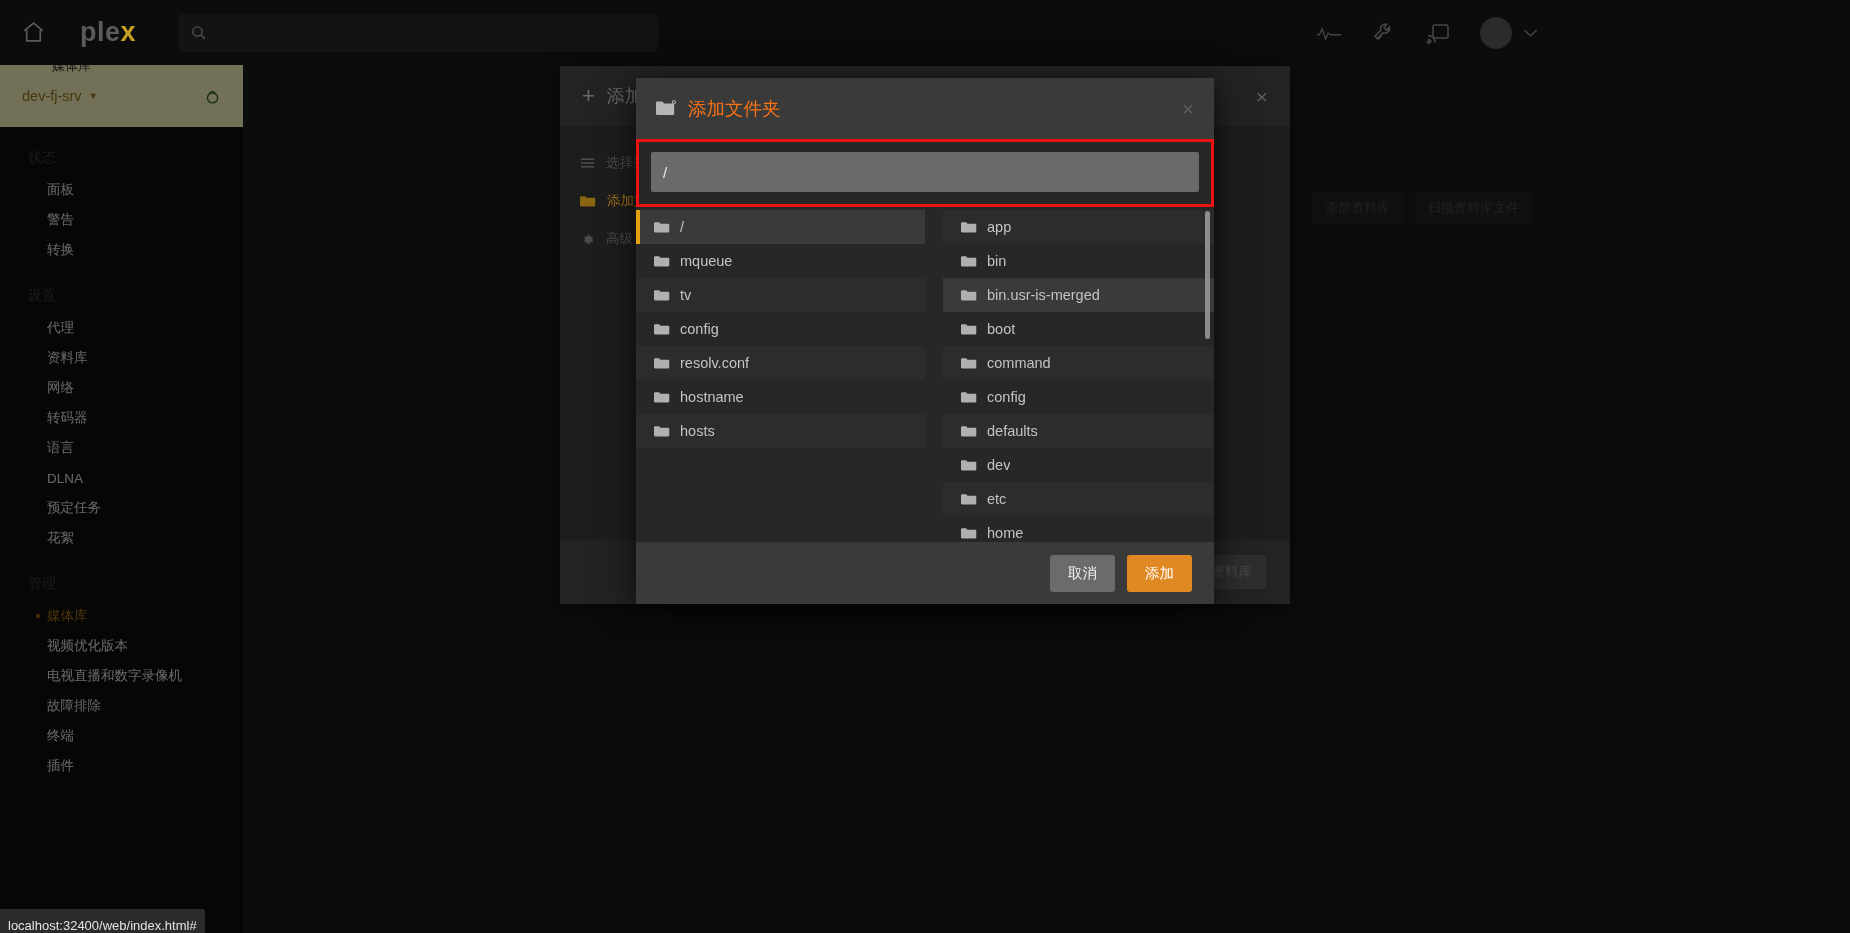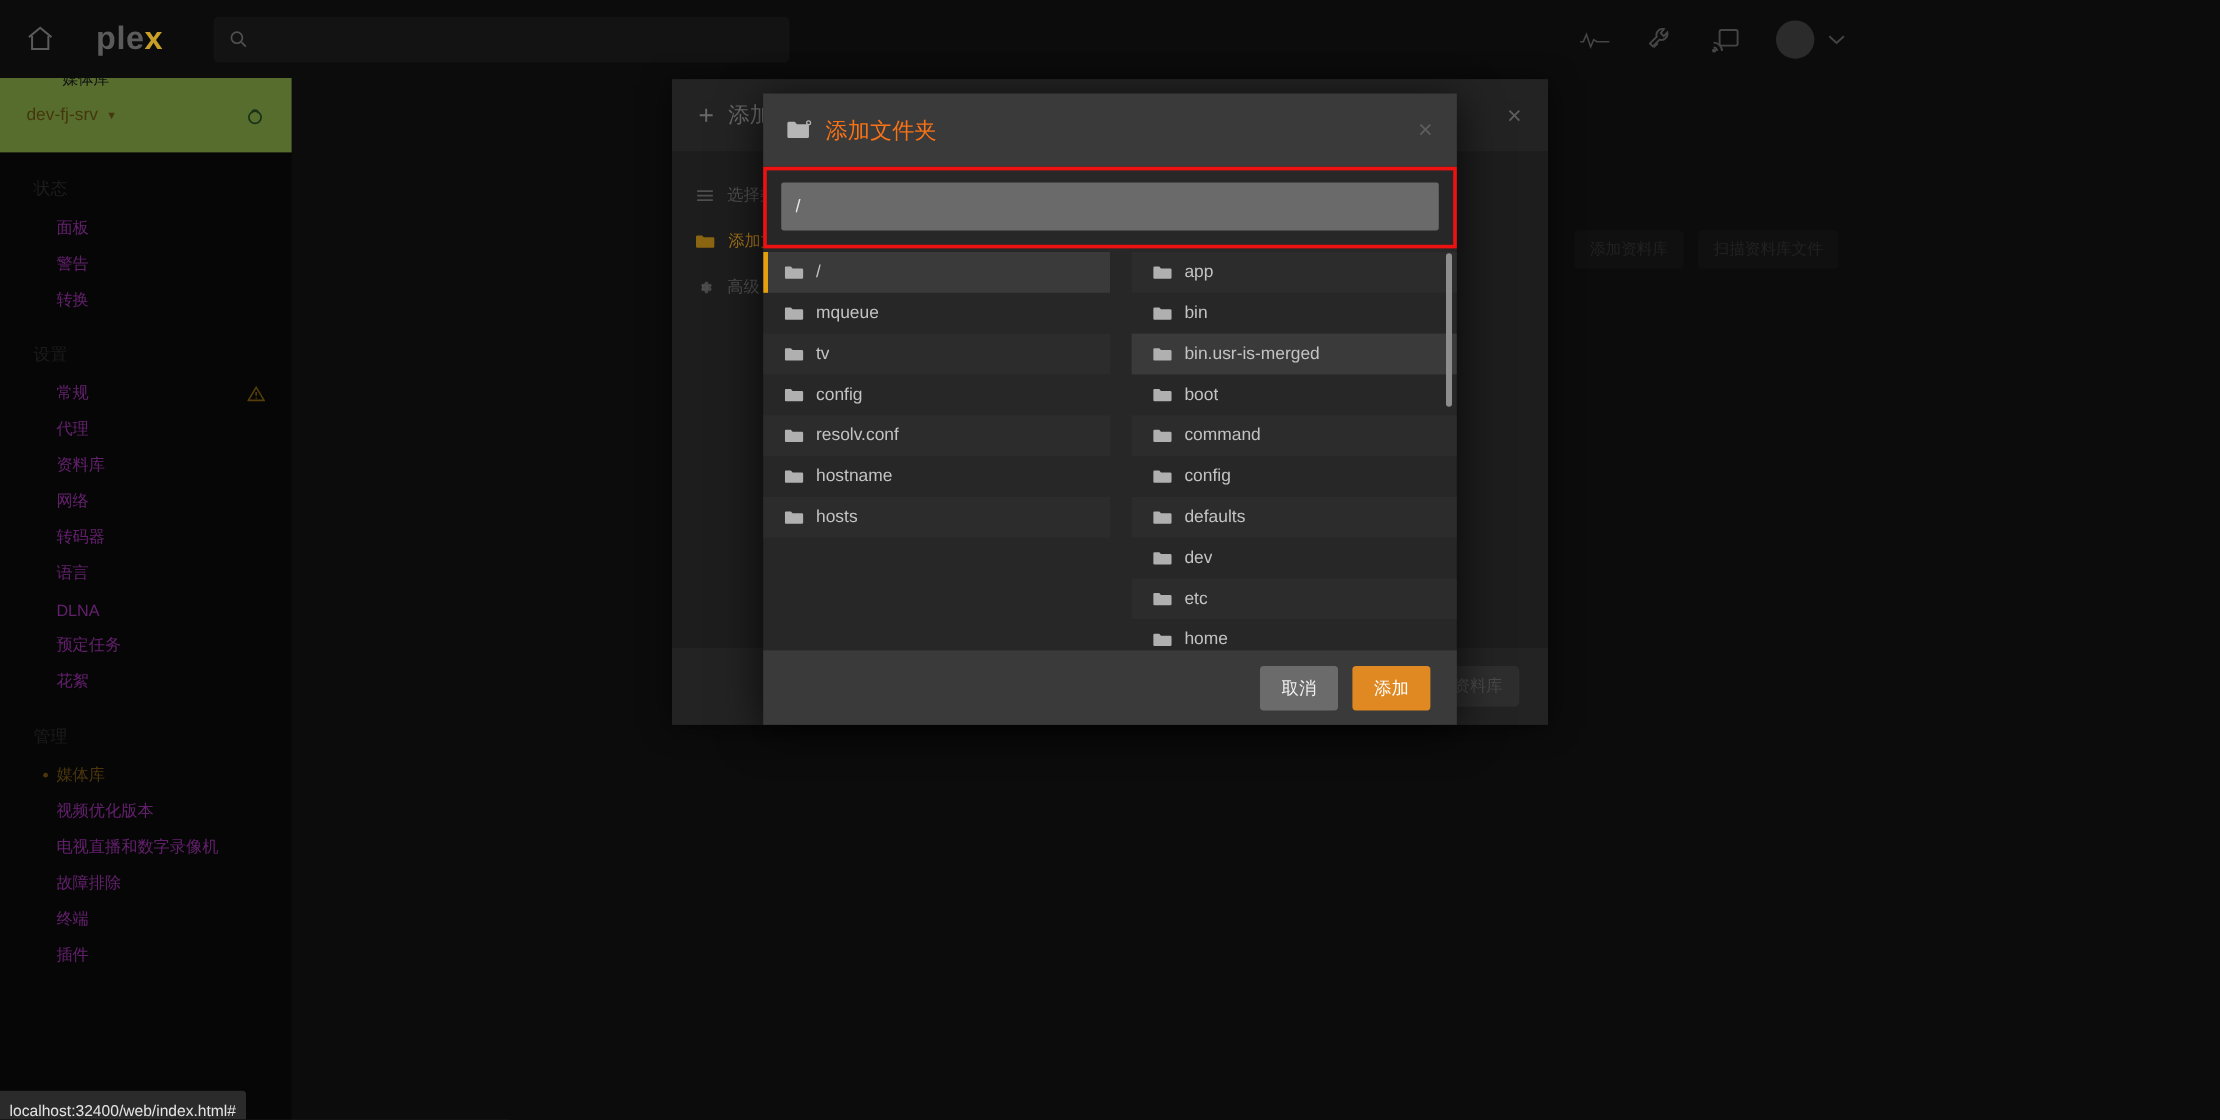--- a/index.html
+++ b/index.html
@@ -41,30 +41,30 @@
   }
   .avatar-wrap { display: flex; align-items: center; gap: 11px; }
 
   
   .sidebar {
     position: absolute; top: 65px; left: 0; width: 243px; height: 868px;
     background: #0e0e0e; padding-top: 0; z-index: 20;
   }
   .faint-top { position: absolute; top: 57px; left: 52px; font-size: 13px; color: #2a2a2a; z-index: 21;}
   .srv-row {
-    height: 62px; background: #bef264; display: flex; align-items: center;
+    height: 62px; background: #fef9c3; display: flex; align-items: center;
     padding: 0 22px; justify-content: space-between;
   }
   .srv-name { color: #9a7b1d; font-size: 14.5px; display: flex; align-items: center; gap: 7px; }
   .caret { font-size: 9px; }
   .srv-status { color: #2e5c2e; }
   .nav-group { color: #3e3e3e; font-size: 14px; padding: 22px 0 8px 28px; }
   .nav-item {
     display: flex; align-items: center; height: 30px;
-    padding: 0 22px 0 47px; color: #d946ef; font-size: 13.5px;
+    padding: 0 22px 0 47px; color: #e5e5e5; font-size: 13.5px;
     position: relative;
   }
   .nav-item.active { color: #a8761a; }
   .nav-item .dot {
     position: absolute; left: 36px; width: 4px; height: 4px;
     background: #a8761a; border-radius: 50%;
   }
   .nav-item .warn { margin-left: auto; color: #b98a11; font-size: 13px; }
   .nav-item .err  { margin-left: auto; }
 
@@ -242,30 +242,20 @@
       <span>面板</span>
     </div>
     <div class="nav-item">
       <span>警告</span>
     </div>
     <div class="nav-item">
       <span>转换</span>
     </div>
 
     <div class="nav-group">设置</div>
-    <div class="nav-item">
-      <span>常规</span>
-      <span class="warn">
-        <svg width="15" height="14" viewBox="0 0 16 14" fill="none" stroke="#b98a11" stroke-width="1.4">
-          <path d="M8 1.4 15 13H1z"></path>
-            <path d="M8 5.6v3.4" stroke-width="1.5"></path>
-            <circle cx="8" cy="11" r=".7" fill="#b98a11" stroke="none"></circle>
-        </svg>
-      </span>
-    </div>
     <div class="nav-item">
       <span>代理</span>
     </div>
     <div class="nav-item">
       <span>资料库</span>
     </div>
     <div class="nav-item">
       <span>网络</span>
     </div>
     <div class="nav-item">

